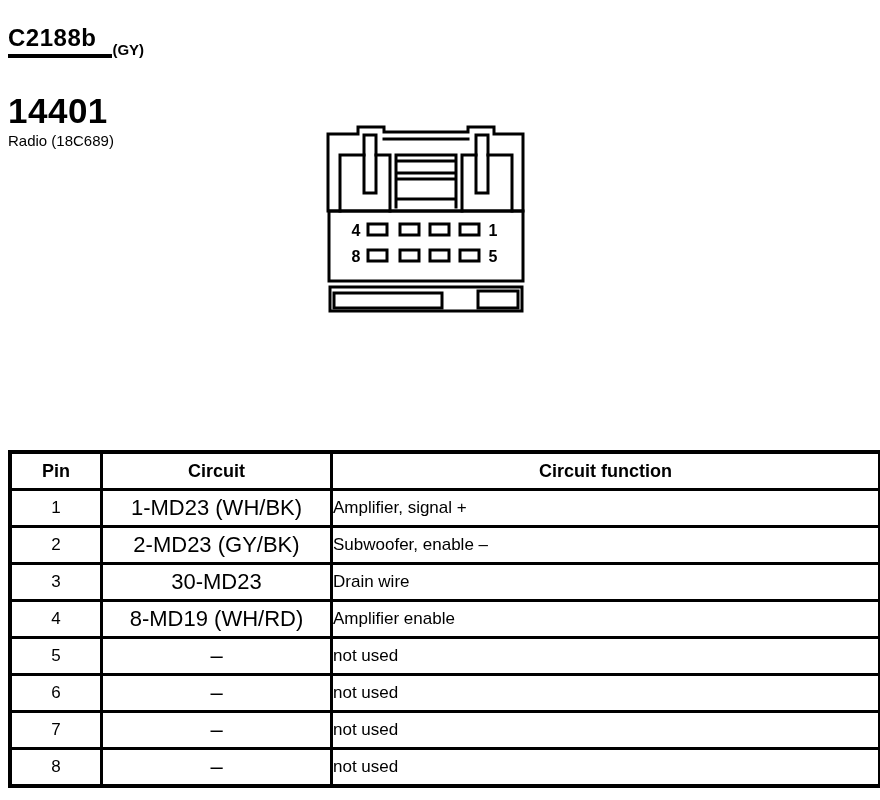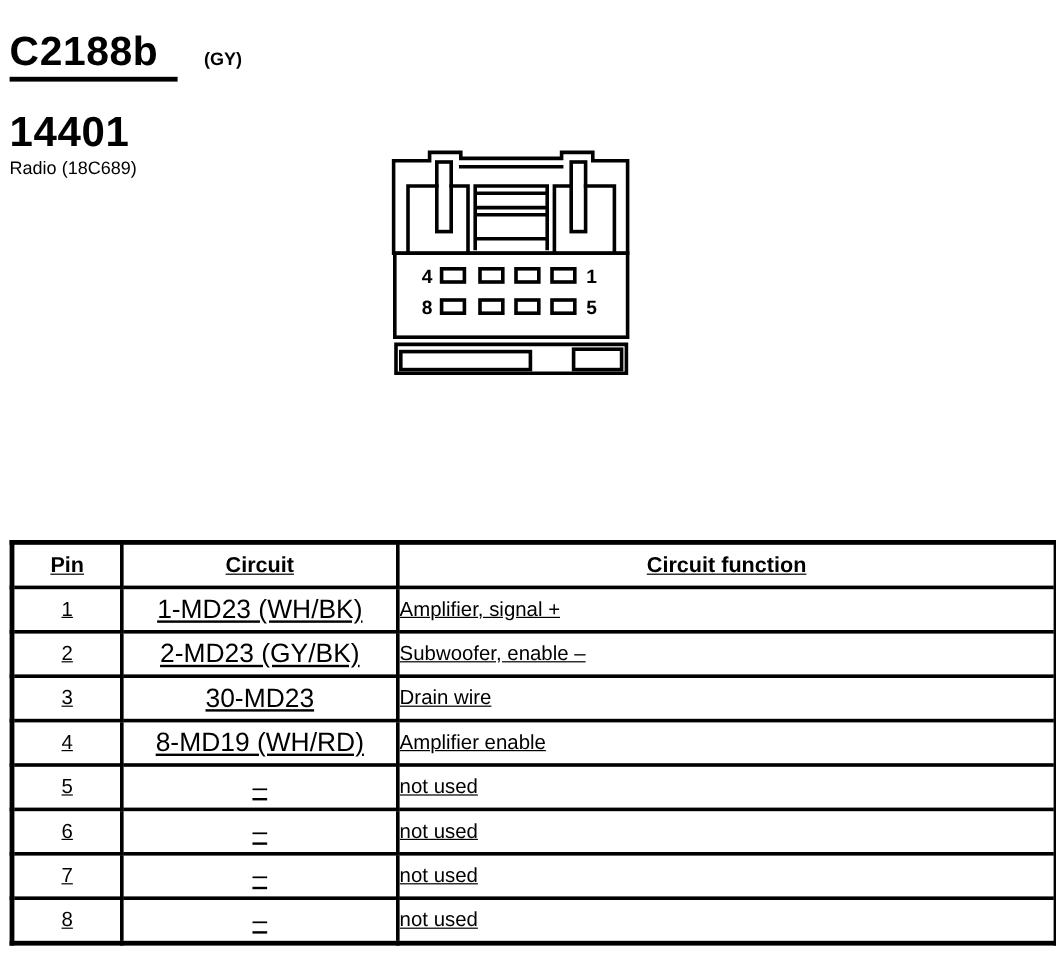--- a/index.html
+++ b/index.html
@@ -18,31 +18,30 @@
 
   
   .hdr-row {
     position: absolute;
     left: 8px;
     top: 26px;
     display: flex;
     align-items: flex-start;
   }
   .connector-id {
-    font-size: 34px;
+    font-size: 24px;
     font-weight: bold;
     letter-spacing: 0.5px;
     border-bottom: 4px solid #000;
     padding: 0 16px 4px 0;
     line-height: 1.0;
   }
   .connector-color {
     font-size: 15px;
     font-weight: bold;
-    margin-left: 22px;
     margin-top: 15px;
   }
   .part-number {
     position: absolute;
     left: 8px;
     top: 91px;
     font-size: 35px;
     font-weight: bold;
     letter-spacing: 0.5px;
   }
@@ -87,21 +86,20 @@
     width: 860px;
     border-collapse: collapse;
     table-layout: fixed;
   }
   .pinout th, .pinout td {
     border: 3px solid #000;
     height: 34px;
     padding: 0;
     overflow: hidden;
     white-space: nowrap;
-    text-decoration: underline;
   }
   .pinout {
     border: 4px solid #000;
   }
   .pinout th {
     font-size: 18px;
     font-weight: bold;
     text-align: center;
   }
   .col-pin     { width: 88px; }

